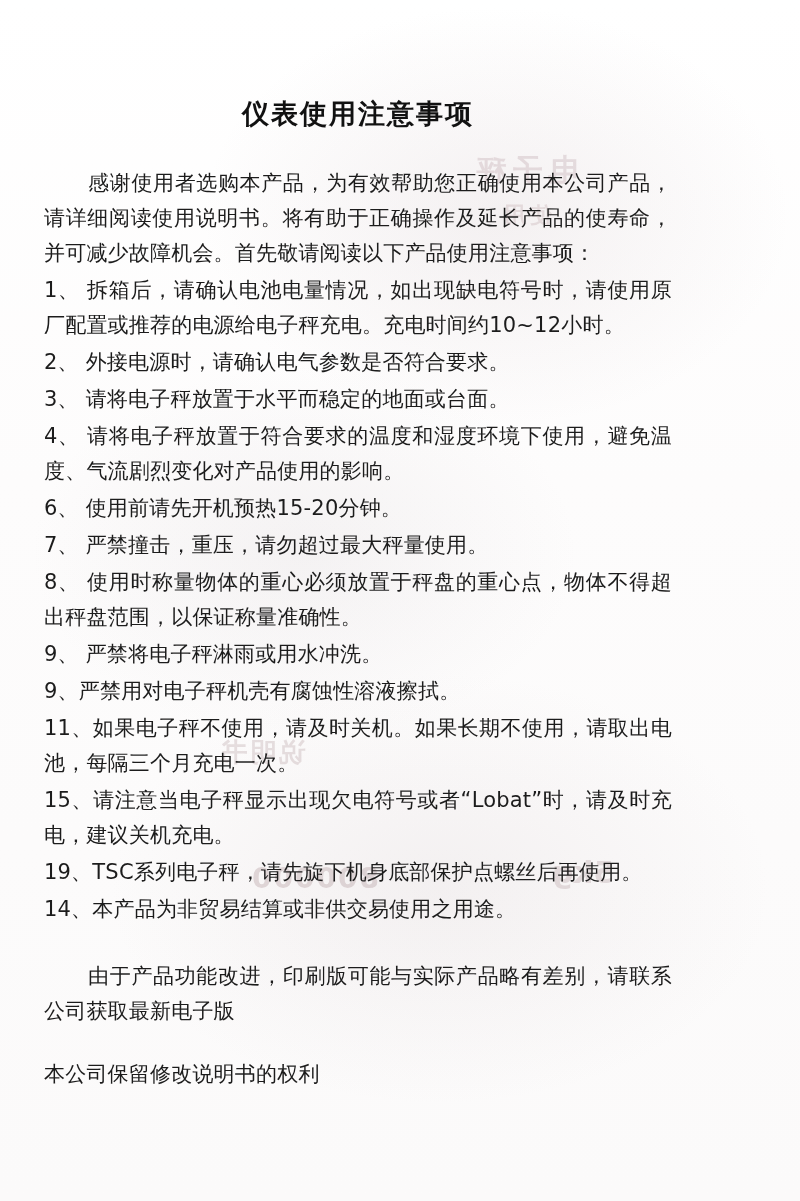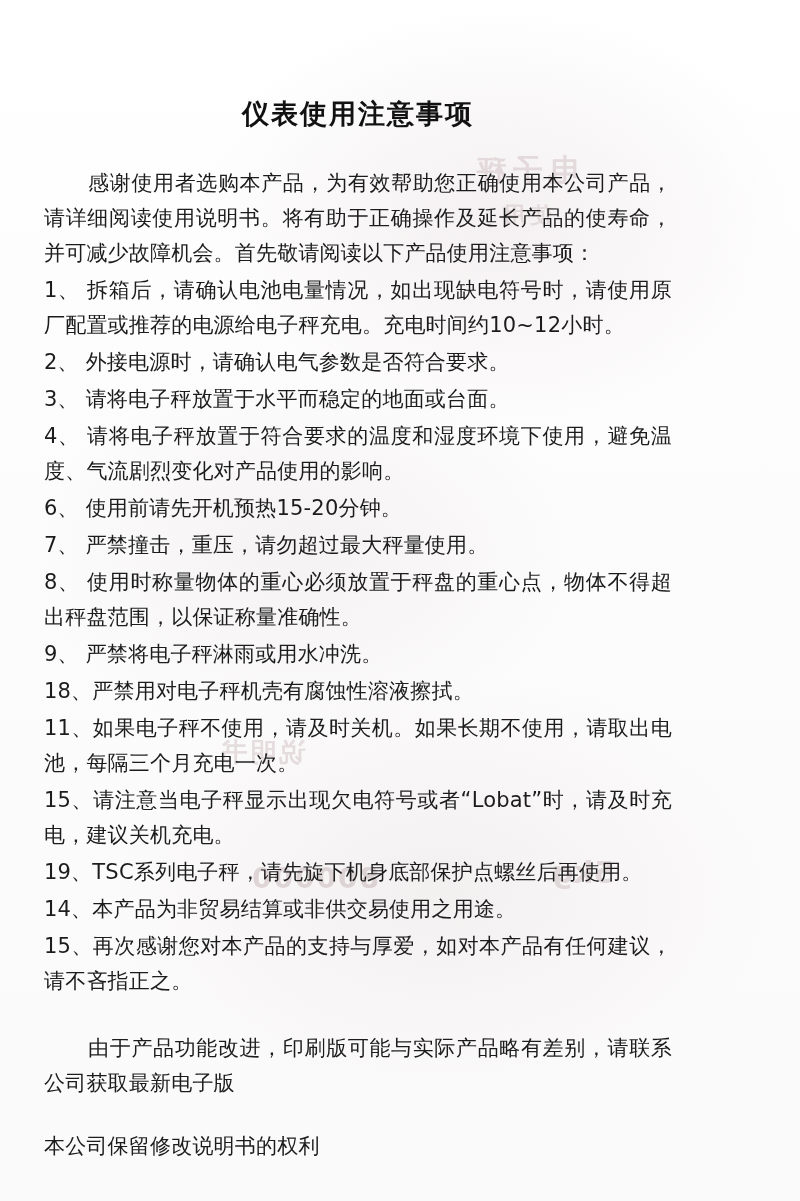--- a/index.html
+++ b/index.html
@@ -95,26 +95,25 @@
     <p class="indent">感谢使用者选购本产品，为有效帮助您正确使用本公司产品，请详细阅读使用说明书。将有助于正确操作及延长产品的使寿命，并可减少故障机会。首先敬请阅读以下产品使用注意事项：</p>
 
     <p>1、 拆箱后，请确认电池电量情况，如出现缺电符号时，请使用原厂配置或推荐的电源给电子秤充电。充电时间约10~12小时。</p>
     <p>2、 外接电源时，请确认电气参数是否符合要求。</p>
     <p>3、 请将电子秤放置于水平而稳定的地面或台面。</p>
     <p>4、 请将电子秤放置于符合要求的温度和湿度环境下使用，避免温度、气流剧烈变化对产品使用的影响。</p>
     <p>6、 使用前请先开机预热15-20分钟。</p>
     <p>7、 严禁撞击，重压，请勿超过最大秤量使用。</p>
     <p>8、 使用时称量物体的重心必须放置于秤盘的重心点，物体不得超出秤盘范围，以保证称量准确性。</p>
     <p>9、 严禁将电子秤淋雨或用水冲洗。</p>
-    <p>18、严禁用对电子秤机壳有腐蚀性溶液擦拭。</p>
+    <p>9、严禁用对电子秤机壳有腐蚀性溶液擦拭。</p>
     <p>11、如果电子秤不使用，请及时关机。如果长期不使用，请取出电池，每隔三个月充电一次。</p>
     <p>15、请注意当电子秤显示出现欠电符号或者“Lobat”时，请及时充电，建议关机充电。</p>
     <p>19、TSC系列电子秤，请先旋下机身底部保护点螺丝后再使用。</p>
     <p>14、本产品为非贸易结算或非供交易使用之用途。</p>
-    <p>15、再次感谢您对本产品的支持与厚爱，如对本产品有任何建议，请不吝指正之。</p>
 
     <div class="spacer-md"></div>
 
     <p class="indent">由于产品功能改进，印刷版可能与实际产品略有差别，请联系公司获取最新电子版</p>
 
     <div class="spacer-lg"></div>
 
     <p>本公司保留修改说明书的权利</p>
 
   </div>

